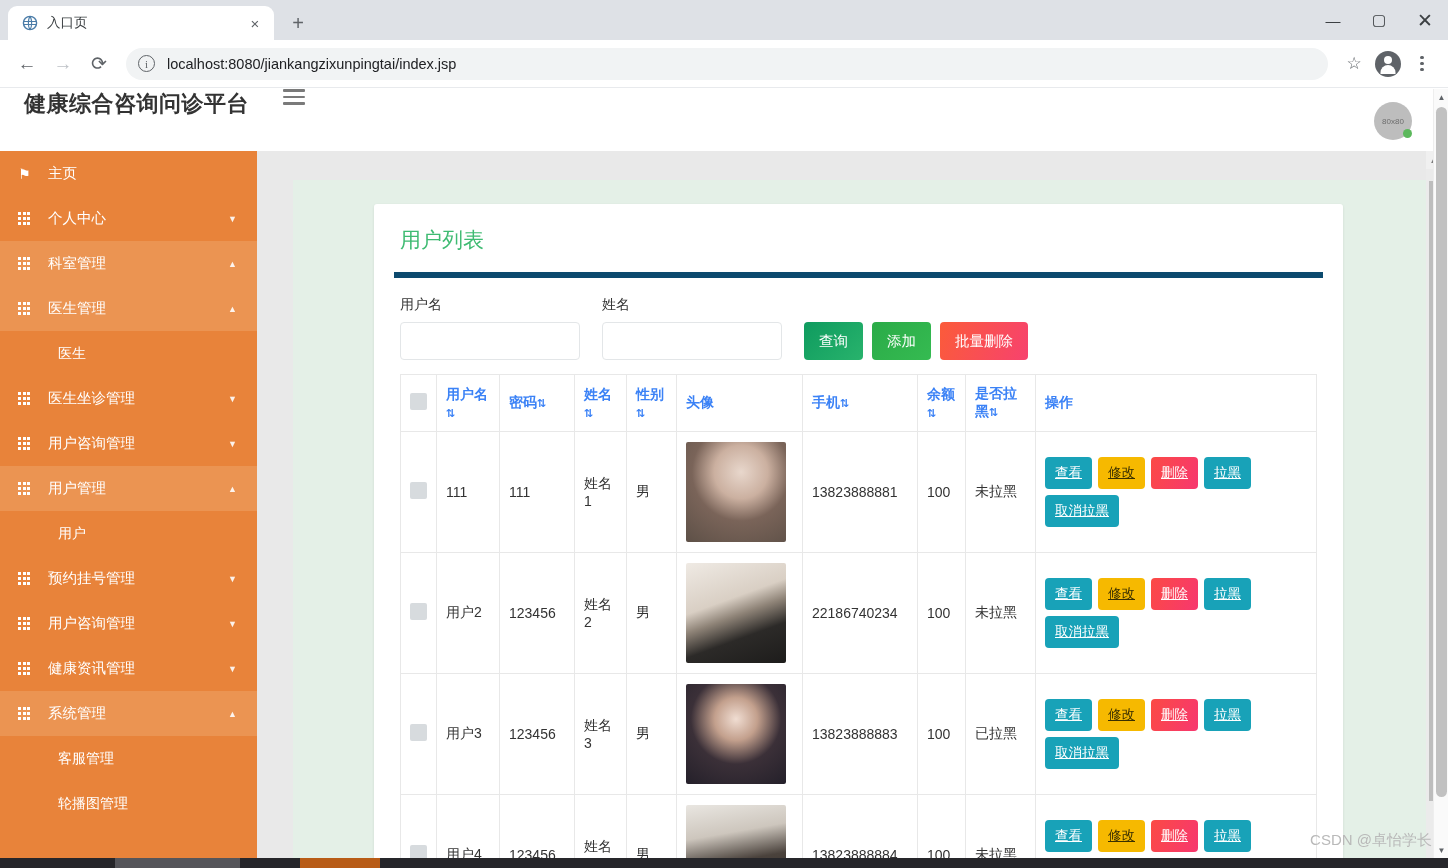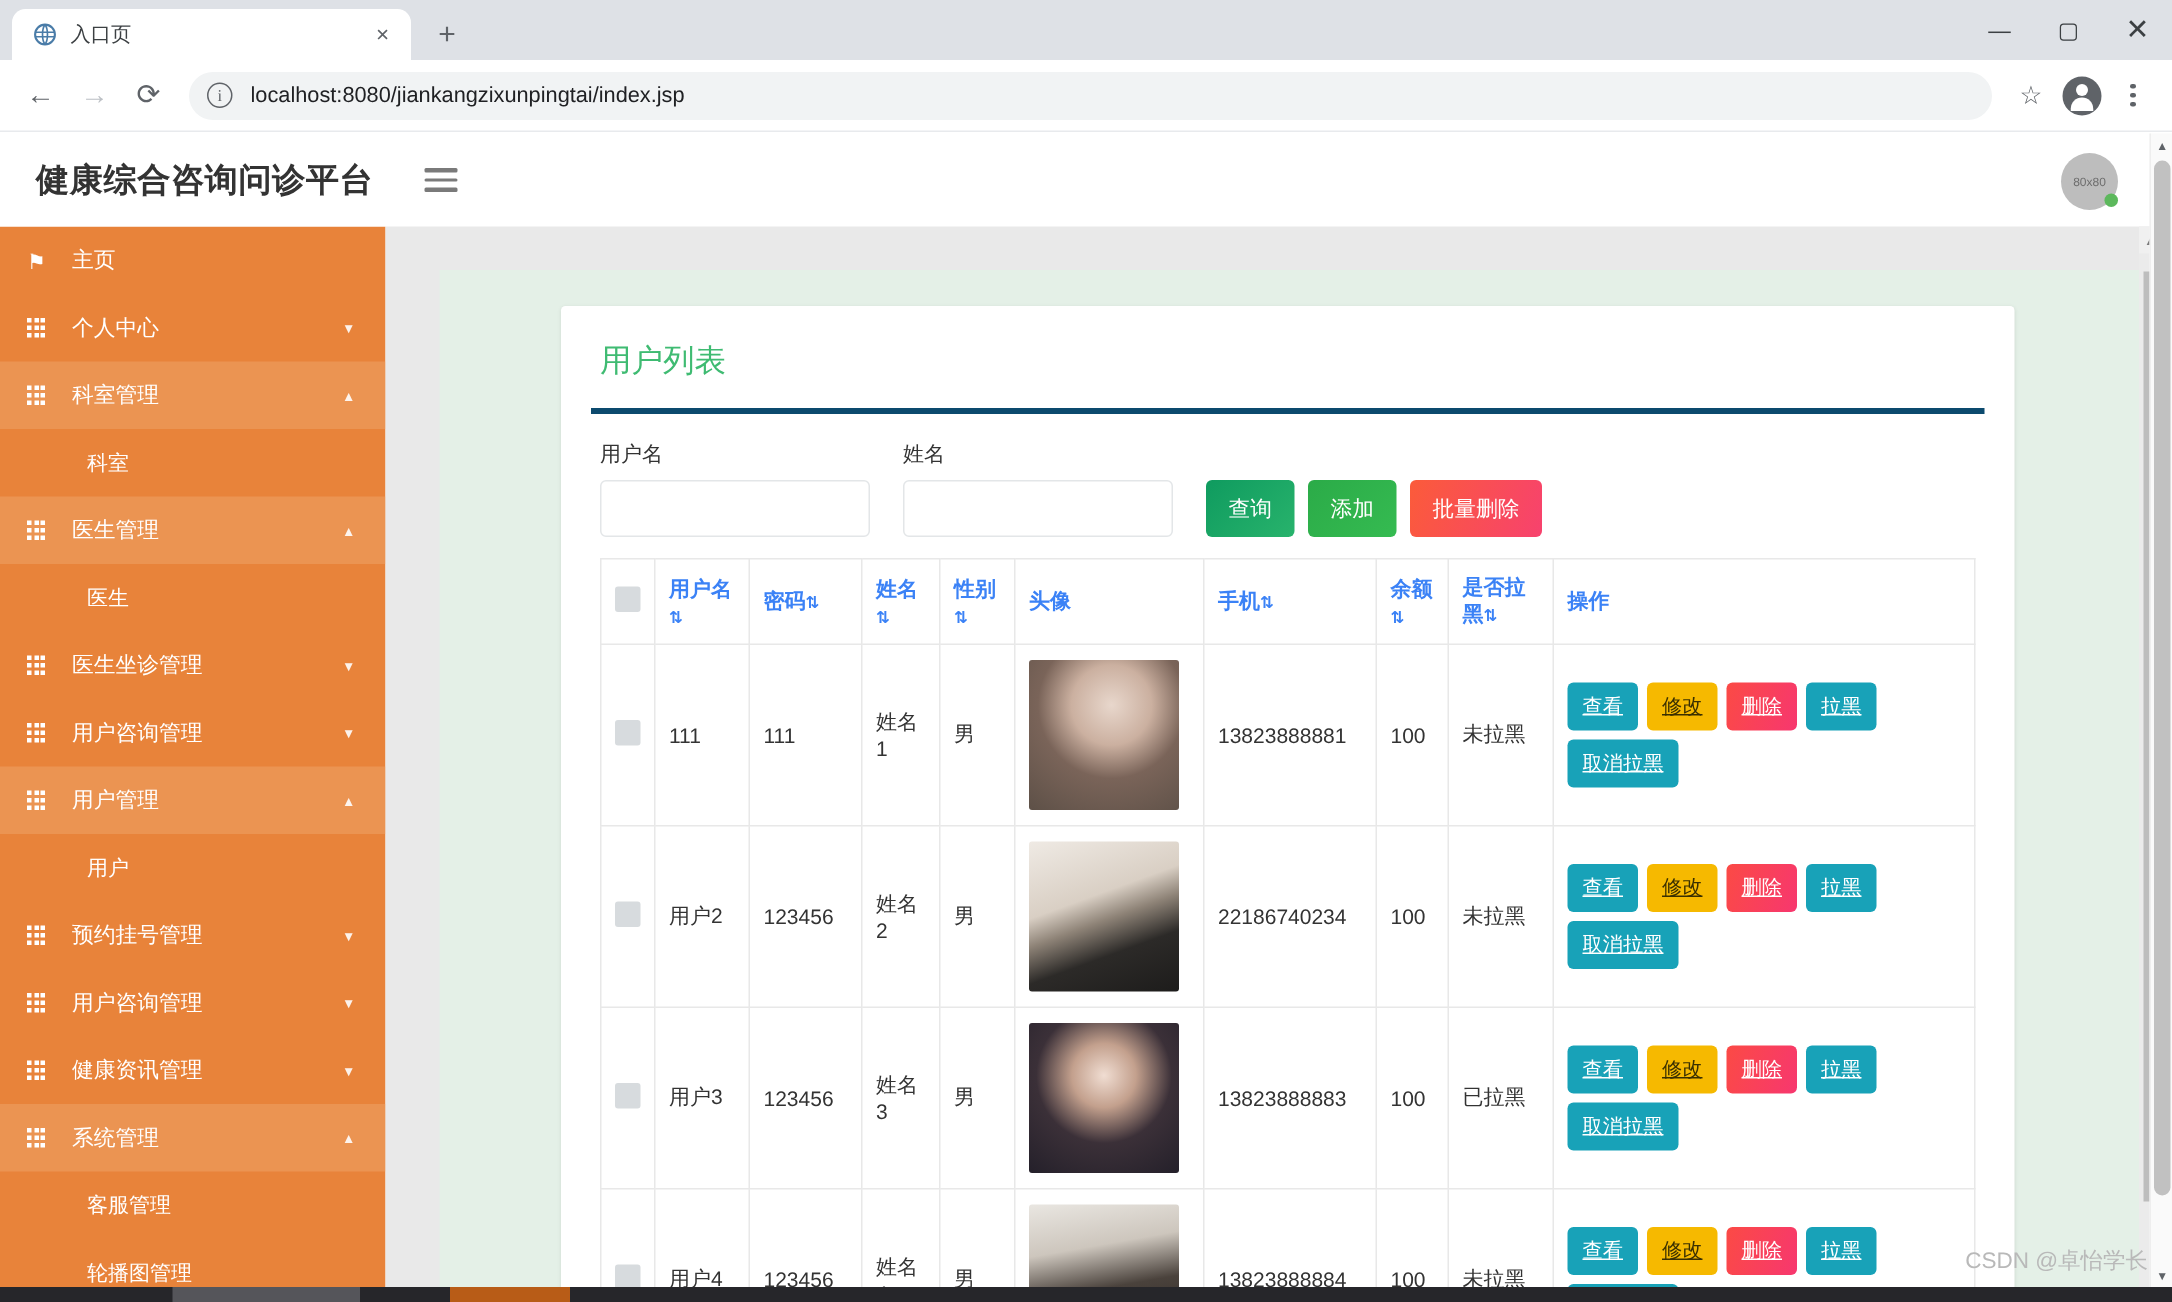--- a/index.html
+++ b/index.html
@@ -78,21 +78,21 @@
   .kebab i { width:3.4px; height:3.4px; border-radius:50%; background:#5f6368; display:block; }
 
   
   .viewport {
     position:absolute; top:89px; left:0; width:1448px; height:769px;
     background:#fff; overflow:hidden;
   }
 
   
   .app-header {
-    height:62px; background:#fff; display:flex; align-items:center;
+    height:62px; background:#fff; display:flex; 
     padding-left:24px; position:relative;
   }
   .app-title { font-size:22px; font-weight:bold; color:#333; letter-spacing:0.5px; }
   .hamburger { margin-left:34px; display:flex; flex-direction:column; gap:4px; cursor:pointer;}
   .hamburger i { display:block; width:22px; height:2.5px; background:#7a7a7a; border-radius:1px; }
   .header-avatar {
     position:absolute; right:36px; top:13px; width:38px; height:38px; border-radius:50%;
     background:#bdbdbd; color:#6d6d6d; font-size:8px;
     display:flex; align-items:center; justify-content:center;
   }
@@ -132,21 +132,21 @@
     position:absolute; left:36px; top:29px; right:20px; bottom:-40px;
     background:#e4f0e7;
   }
   .card {
     position:absolute; left:81px; top:24px; right:85px; bottom:-60px;
     background:#fff; border-radius:3px; box-shadow:0 1px 3px rgba(0,0,0,0.09);
     padding: 0 20px;
   }
   .card-title {
     font-size:21px; color:#3fbb72; padding:22px 0 18px 6px;
-    border-bottom:4px solid #0c4a6e;
+    border-bottom:6px solid #0c4a6e;
   }
 
   .filter-row { display:flex; align-items:flex-end; gap:0; padding: 18px 6px 14px 6px; }
   .field { margin-right:22px; }
   .field-label { font-size:14px; color:#333; margin-bottom:8px; display:block; }
   .field input {
     height:38px; border:1px solid #e3e6e8; border-radius:4px; padding:0 10px;
     font-size:14px; font-family:"Liberation Sans", sans-serif; color:#333;
     background:#fff; outline:none;
   }
@@ -339,23 +339,20 @@
                 <i></i>
                 <i></i>
                 <i></i>
                 <i></i>
                 <i></i>
                 <i></i>
               </span>
             </span>
             <span class="menu-label">科室管理</span>
             <span class="caret">▲</span>
-          </div>
-          <div class="submenu-item">
-            <span>科室</span>
           </div>
           <div class="menu-item expanded">
             <span class="menu-icon">
               <span class="grid-icon">
                 <i></i>
                 <i></i>
                 <i></i>
                 <i></i>
                 <i></i>
                 <i></i>

